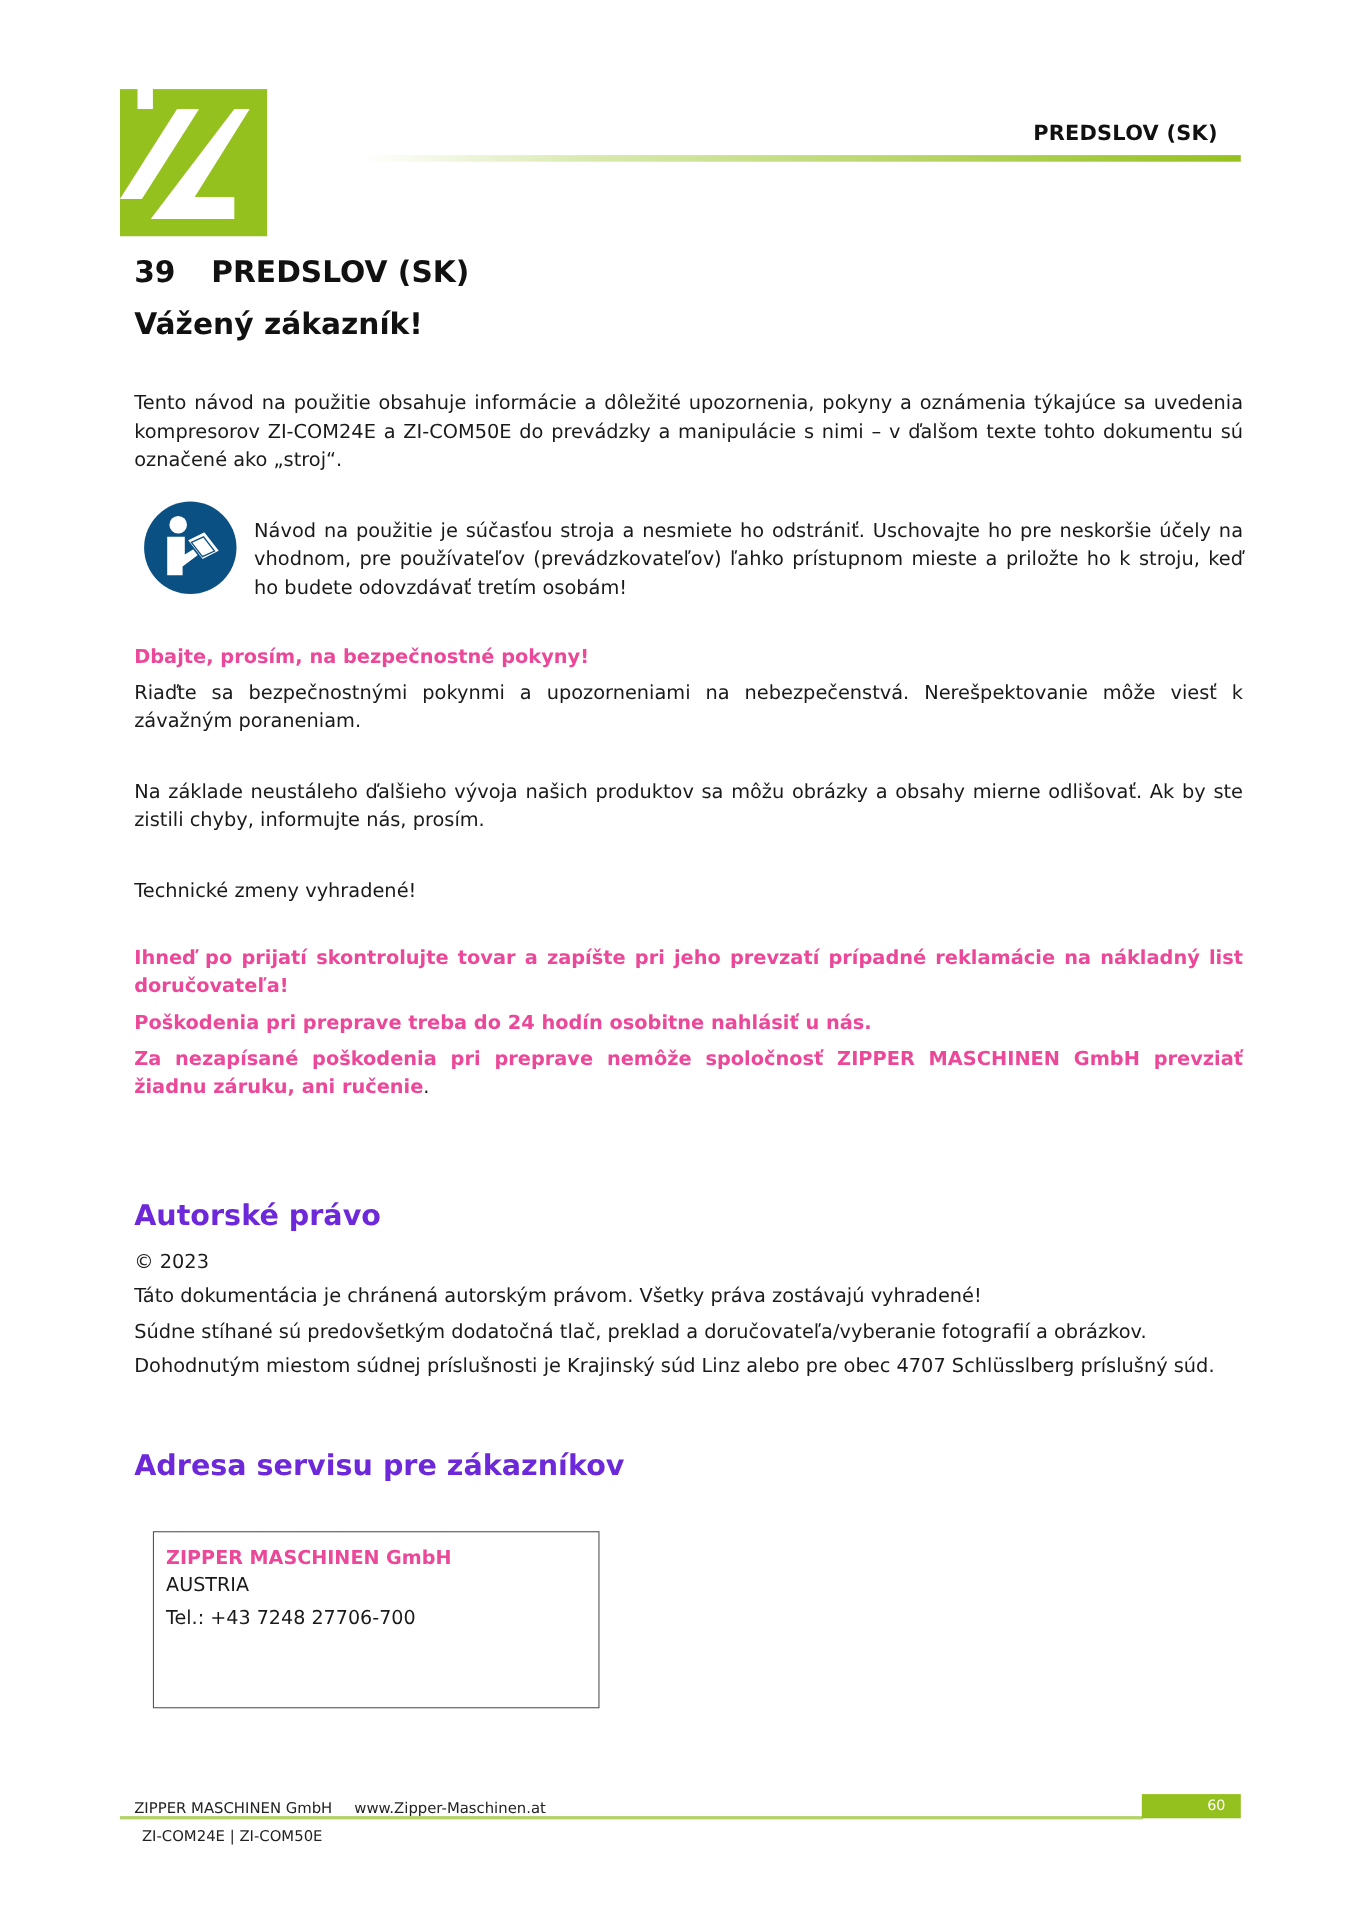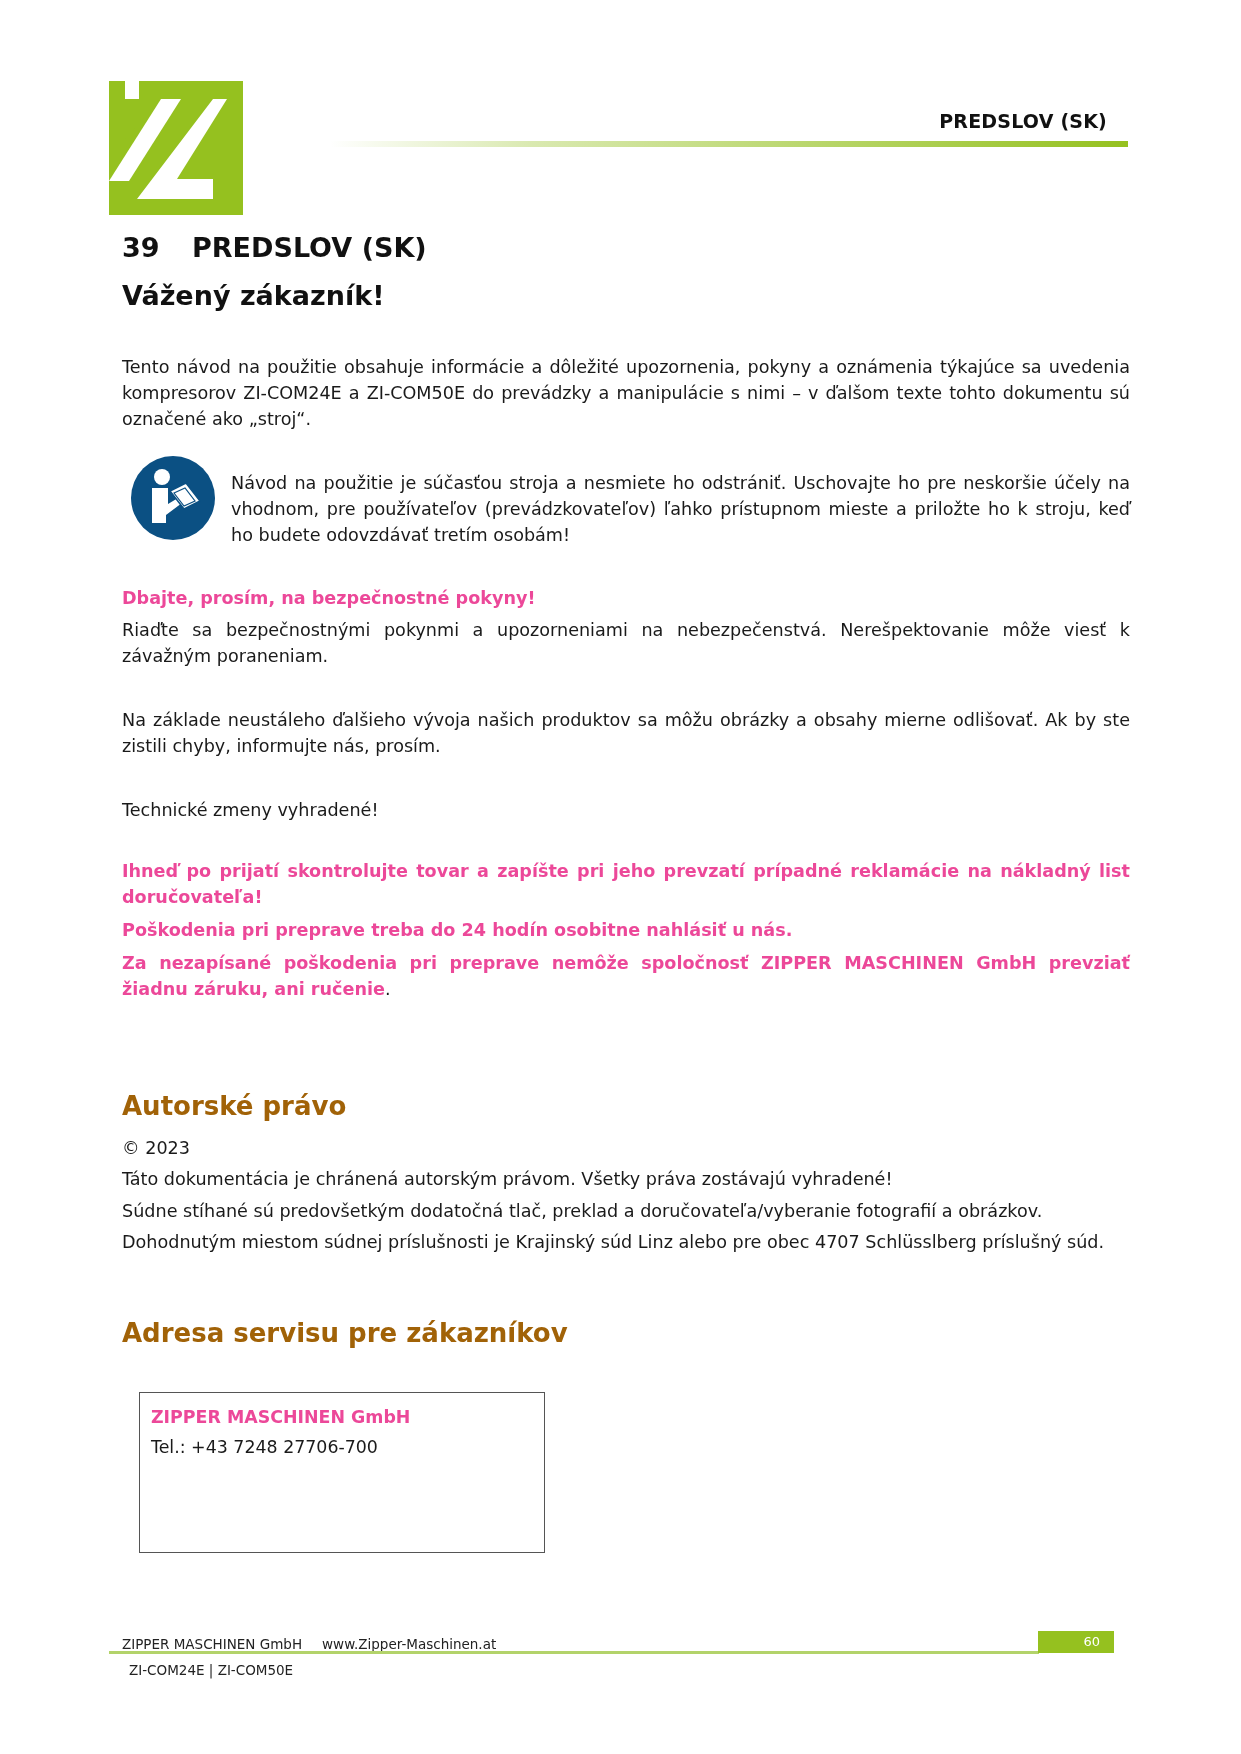--- a/index.html
+++ b/index.html
@@ -10,29 +10,29 @@
   .hdr-title { right: 134px; top: 110px; font-size: 19px; font-weight: bold; color: #111; letter-spacing: 0.2px; }
   .hdr-line { left: 330px; top: 141px; width: 798px; height: 6px;
               background: linear-gradient(to right, rgba(149,193,31,0) 0%, rgba(149,193,31,0.35) 25%, #95c11f 100%); }
   .h1 { left: 122px; top: 232px; font-size: 27px; font-weight: bold; color: #111; }
   .h1 .num { display: inline-block; width: 70px; }
   .h2 { left: 122px; top: 280px; font-size: 27px; font-weight: bold; color: #111; }
   .p { left: 122px; width: 1008px; font-size: 17.6px; line-height: 26px; color: #1a1a1a; text-align: justify; }
   .b { font-weight: bold; color: #ec4899; }
   .icon-read { left: 130px; top: 455px; width: 86px; height: 86px; }
   .note { left: 231px; width: 899px; top: 470px; font-size: 17.6px; line-height: 26px; text-align: justify; }
-  .h3 { left: 122px; font-size: 26px; font-weight: bold; color: #a16207; }
+  .h3 { left: 122px; font-size: 26px; font-weight: bold; color: #6d28d9; }
   .addr-box { left: 139px; top: 1392px; width: 406px; height: 161px; border: 1.5px solid #555; box-sizing: border-box;
               padding: 12px 11px; font-size: 17.4px; line-height: 24px; }
   .addr-box div { margin: 0; }
   .addr-box .gap { margin-top: 6px; }
   .ftr-left { left: 122px; top: 1636px; font-size: 13.5px; color: #222; }
   .ftr-left span.url { margin-left: 20px; }
   .ftr-line { left: 109px; top: 1651px; width: 930px; height: 3px; background: #b3d36a; }
-  .ftr-page { left: 1038px; top: 1631px; width: 76px; height: 22px; background: #95c11f; color: #fff;
+  .ftr-page { left: 1038px; top: 1631px; width: 90px; height: 22px; background: #95c11f; color: #fff;
               font-size: 13px; text-align: right; padding-right: 14px; box-sizing: border-box; line-height: 22px; }
   .ftr-model { left: 129px; top: 1662px; font-size: 13.5px; color: #222; }
 </style>
 </head>
 <body>
 
 <div class="abs logo">
   <svg width="134" height="134" viewBox="0 0 134 134">
     <rect x="0" y="0" width="134" height="134" fill="#95c11f"></rect>
 
@@ -77,20 +77,21 @@
 
 <div class="abs h3" style="top:1091px;">Autorské právo</div>
 <div class="abs p" style="top:1135px;">© 2023</div>
 <div class="abs p" style="top:1166px;">Táto dokumentácia je chránená autorským právom. Všetky práva zostávajú vyhradené!</div>
 <div class="abs p" style="top:1198px;">Súdne stíhané sú predovšetkým dodatočná tlač, preklad a doručovateľa/vyberanie fotografií a obrázkov.</div>
 <div class="abs p" style="top:1229px;">Dohodnutým miestom súdnej príslušnosti je Krajinský súd Linz alebo pre obec 4707 Schlüsslberg príslušný súd.</div>
 
 <div class="abs h3" style="top:1318px;">Adresa servisu pre zákazníkov</div>
 <div class="abs addr-box">
   <div class="b">ZIPPER MASCHINEN GmbH</div>
+  <div>AUSTRIA</div>
   <div class="gap">Tel.: +43 7248 27706-700</div>
 </div>
 
 <div class="abs ftr-left">
   <span>ZIPPER MASCHINEN GmbH</span><span class="url">www.Zipper-Maschinen.at</span>
 </div>
 <div class="abs ftr-line"></div>
 <div class="abs ftr-page">60</div>
 <div class="abs ftr-model">ZI-COM24E | ZI-COM50E</div>
 

